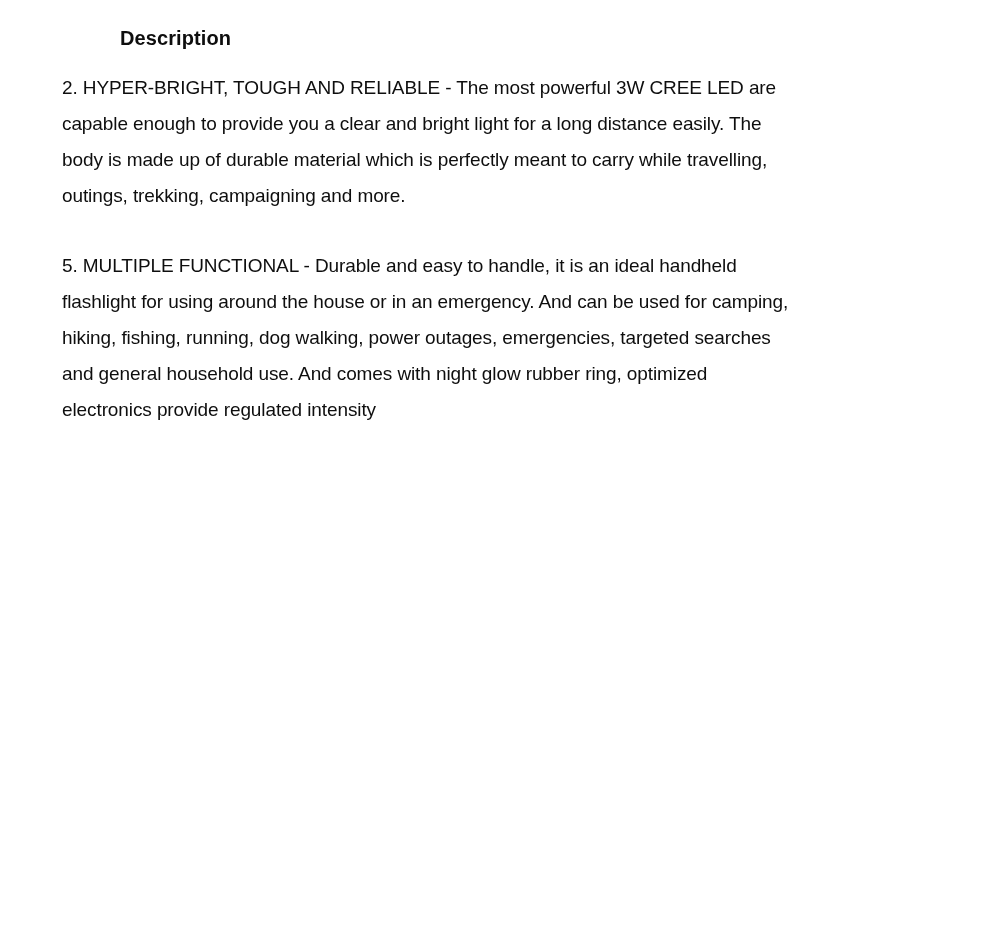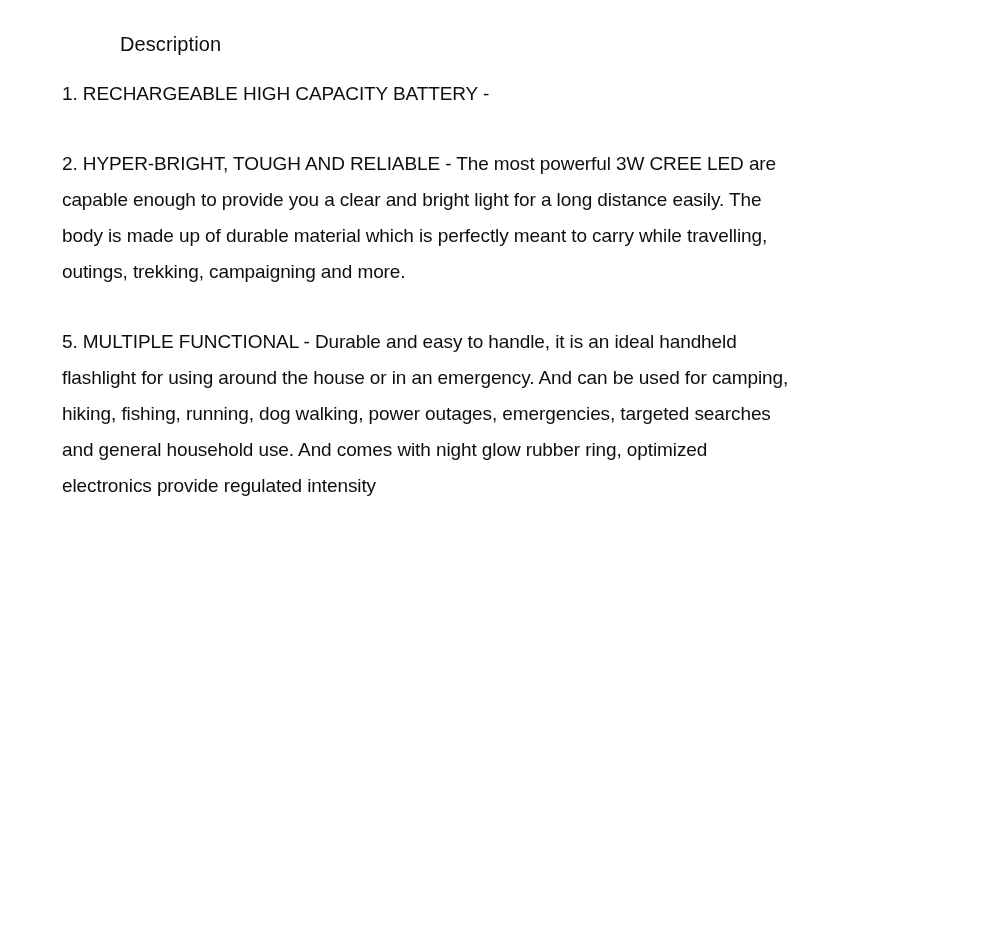--- a/index.html
+++ b/index.html
@@ -12,23 +12,23 @@
     width: 995px;
     height: 938px;
     box-sizing: border-box;
     background: #ffffff;
     padding: 14px 55px 20px 62px;
     overflow: hidden;
     font-family: "Liberation Sans", sans-serif;
     color: #0e0e0e;
   }
   .desc-heading {
-    margin: 16px 0 0 58px;
+    margin: 10px 0 0 58px;
     font-size: 20px;
-    font-weight: 400;
+    font-weight: 700;
     line-height: 28px;
     letter-spacing: 0.1px;
     color: #0e0e0e;
   }
   .desc-body {
     max-width: 878px;
   }
   .desc-body .para {
     margin: 34px 0 0 0;
     font-size: 19px;
@@ -42,21 +42,20 @@
     margin-top: 18px;
   }
 </style>
 </head>
 <body>
 
 <div class="page">
   <h2 class="desc-heading">Description</h2>
 
   <div class="desc-body">
-    <p class="para">1. RECHARGEABLE HIGH CAPACITY BATTERY -</p>
     <p class="para">2. HYPER-BRIGHT, TOUGH AND RELIABLE - The most powerful 3W CREE LED are
 capable enough to provide you a clear and bright light for a long distance easily. The
 body is made up of durable material which is perfectly meant to carry while travelling,
 outings, trekking, campaigning and more.</p>
     <p class="para">5. MULTIPLE FUNCTIONAL - Durable and easy to handle, it is an ideal handheld
 flashlight for using around the house or in an emergency. And can be used for camping,
 hiking, fishing, running, dog walking, power outages, emergencies, targeted searches
 and general household use. And comes with night glow rubber ring, optimized
 electronics provide regulated intensity</p>
   </div>

